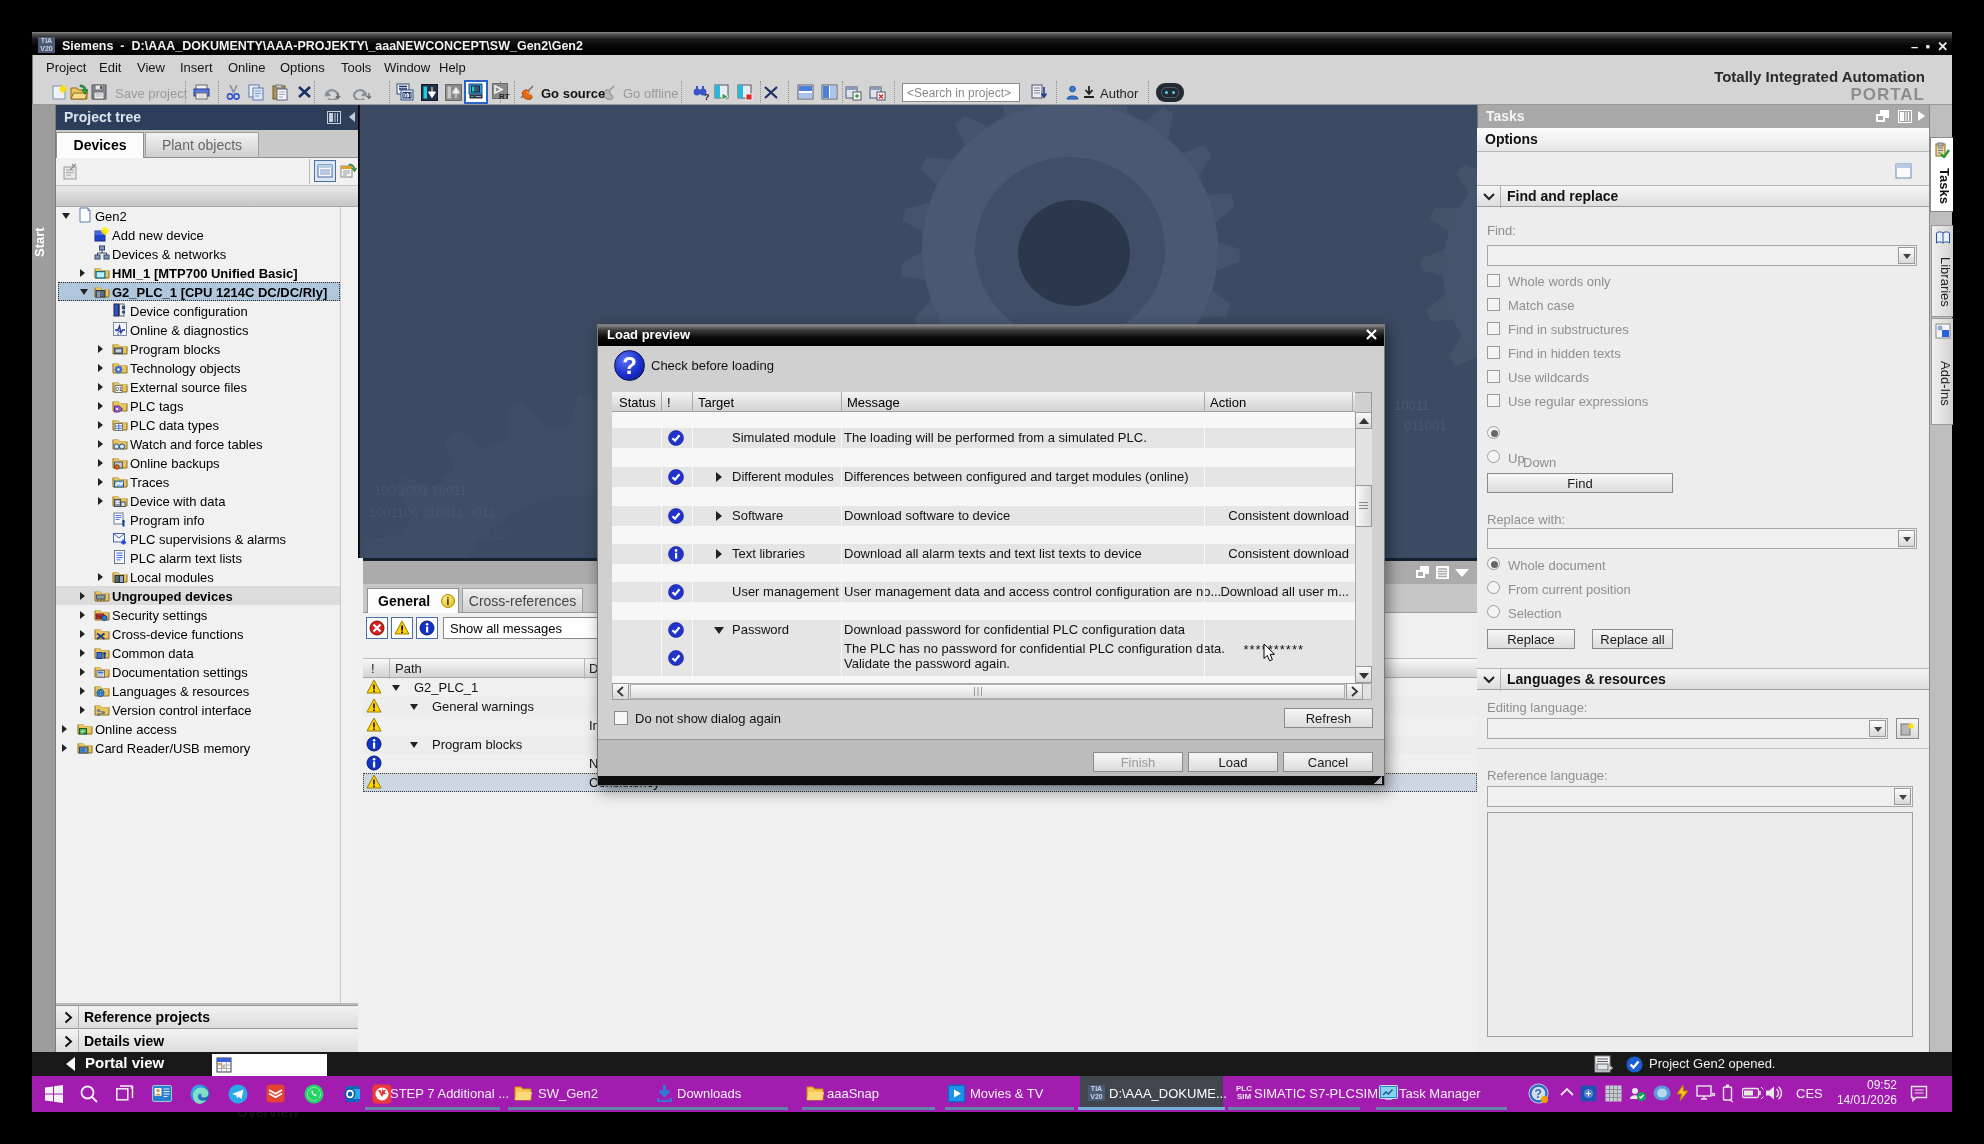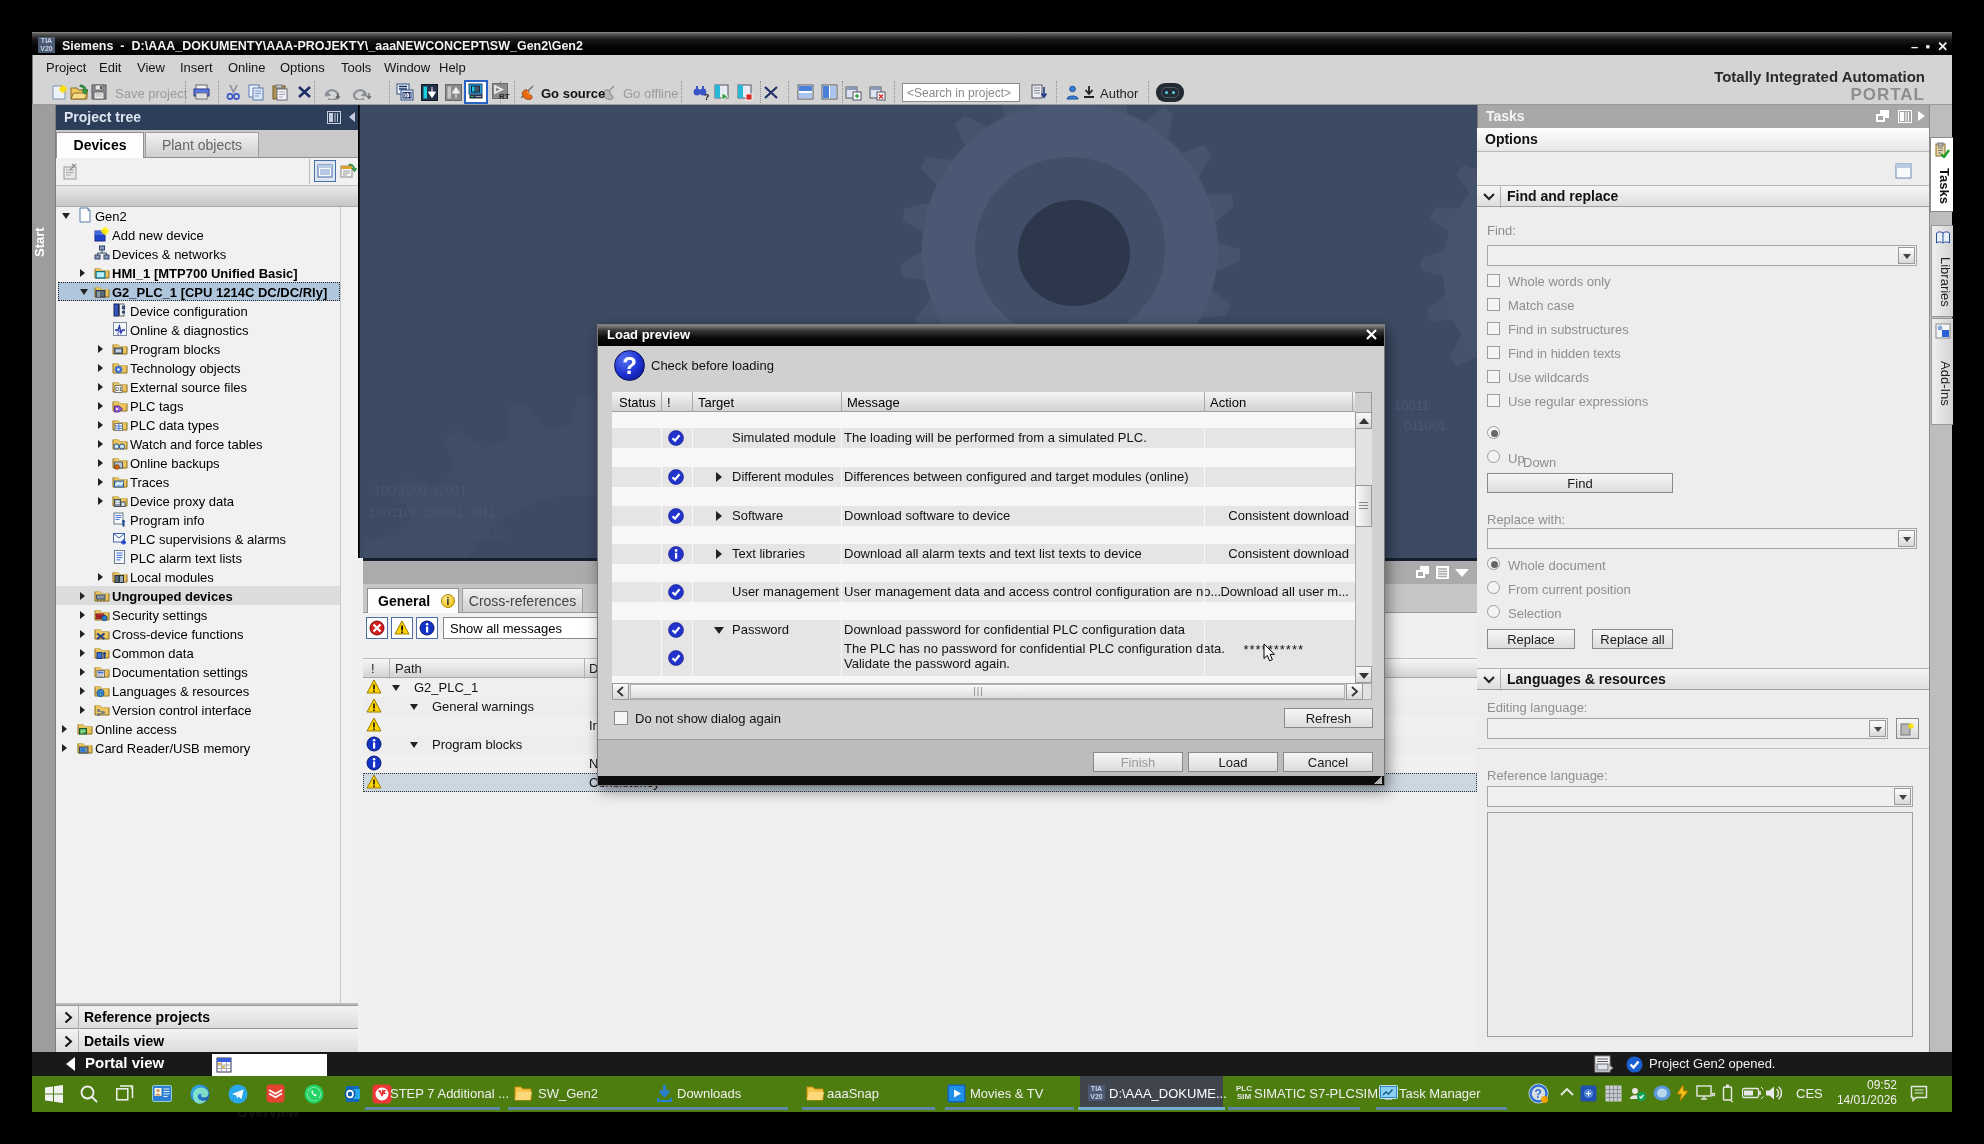--- a/index.html
+++ b/index.html
@@ -26,21 +26,21 @@
 
 #editor{left:359px;top:105px;width:1118px;height:453px;background:#3c4a63;overflow:hidden;border-left:1px solid #10141c;}
 
 #inspector{left:363px;top:558px;width:1114px;height:494px;background:#f0f0f0;}
 
 #tasks{left:1477px;top:105px;width:452px;height:947px;background:#ededed;}
 #righttabs{left:1929px;top:105px;width:23px;height:947px;background:#bdbdbd;border-left:1px solid #8a8a8a;}
 
 #portalbar{left:32px;top:1052px;width:1920px;height:24px;background:#191919;}
 
-#taskbar{left:32px;top:1076px;width:1920px;height:36px;background:#4d7c0f;}
+#taskbar{left:32px;top:1076px;width:1920px;height:36px;background:#a21caf;}
 .chk{position:absolute;width:13px;height:13px;background:#f4f4f4;border:1px solid #9c9c9c;}
 .rad{position:absolute;width:13px;height:13px;background:#f4f4f4;border:1px solid #9c9c9c;border-radius:50%;}
 .glabel{position:absolute;font-size:13px;color:#8f8f8f;white-space:nowrap;}
 .combo{position:absolute;height:21px;background:#f0f0f0;border:1px solid #a6a6a6;}
 .combo .arr{position:absolute;right:1px;top:1px;width:17px;height:17px;background:linear-gradient(#fdfdfd,#d8d8d8);border:1px solid #9a9a9a;}
 .combo .arr:after{content:"";position:absolute;left:4px;top:6px;border-left:4px solid transparent;border-right:4px solid transparent;border-top:5px solid #444;}
 .btn{position:absolute;background:linear-gradient(#f6f6f6,#dcdcdc);border:1px solid #8a8a8a;font-size:13px;color:#1a1a1a;text-align:center;}
 .sect{position:absolute;left:0;width:452px;height:22px;background:linear-gradient(#f5f5f5,#dedede);border-top:1px solid #b5b5b5;border-bottom:1px solid #9e9e9e;font-size:14px;font-weight:bold;color:#111;}
 </style>
 </head>
@@ -407,21 +407,21 @@
 <div style="position:absolute;left:74px;top:269px;font-size:13px;font-weight:normal;white-space:nowrap;">Traces</div>
 <div class="tri-c" style="left:42px;top:291px;"></div>
 <svg style="position:absolute;left:56px;top:286px;" width="16" height="16" viewBox="0 0 16 16">
           <path d="M1 4.5 L6 4.5 L7.5 6.5 L15 6.5 L15 14 L1 14 Z" fill="#edc45c" stroke="#8a6d1f" stroke-width="1"></path>
           <path d="M1 4.5 L6 4.5 L7.5 6.5 L15 6.5" fill="none" stroke="#f7e7a0" stroke-width="0.6"></path>
           <rect x="2.5" y="7.5" width="6" height="7" fill="#8d9aa8" stroke="#45525f"></rect>
           <rect x="3.5" y="8.5" width="4" height="1.4" fill="#e8eef3"></rect>
           <rect x="3.5" y="10.6" width="4" height="1.4" fill="#e8eef3"></rect>
           <rect x="9" y="10" width="4" height="4.5" fill="#dde6ee" stroke="#45525f"></rect>
         </svg>
-<div style="position:absolute;left:74px;top:288px;font-size:13px;font-weight:normal;white-space:nowrap;">Device proxy data</div>
+<div style="position:absolute;left:74px;top:288px;font-size:13px;font-weight:normal;white-space:nowrap;">Device with data</div>
 <svg style="position:absolute;left:56px;top:305px;" width="16" height="16" viewBox="0 0 16 16">
           <rect x="2" y="2" width="9" height="11" fill="#f8f9fb" stroke="#6a7b8c"></rect>
           <path d="M3.5 4.5 h6 M3.5 6.5 h6 M3.5 8.5 h4" stroke="#3a6fd8" stroke-width="0.9"></path>
           <circle cx="11.5" cy="10.5" r="1.4" fill="#15408a"></circle>
           <rect x="10.5" y="12" width="2" height="3.5" fill="#15408a"></rect>
         </svg>
 <div style="position:absolute;left:74px;top:307px;font-size:13px;font-weight:normal;white-space:nowrap;">Program info</div>
 <svg style="position:absolute;left:56px;top:324px;" width="16" height="16" viewBox="0 0 16 16">
           <rect x="1.5" y="3.5" width="11" height="8.5" fill="#f3f6fa" stroke="#4466aa"></rect>
           <path d="M1.5 3.5 L7 8 L12.5 3.5" fill="none" stroke="#4466aa"></path>

